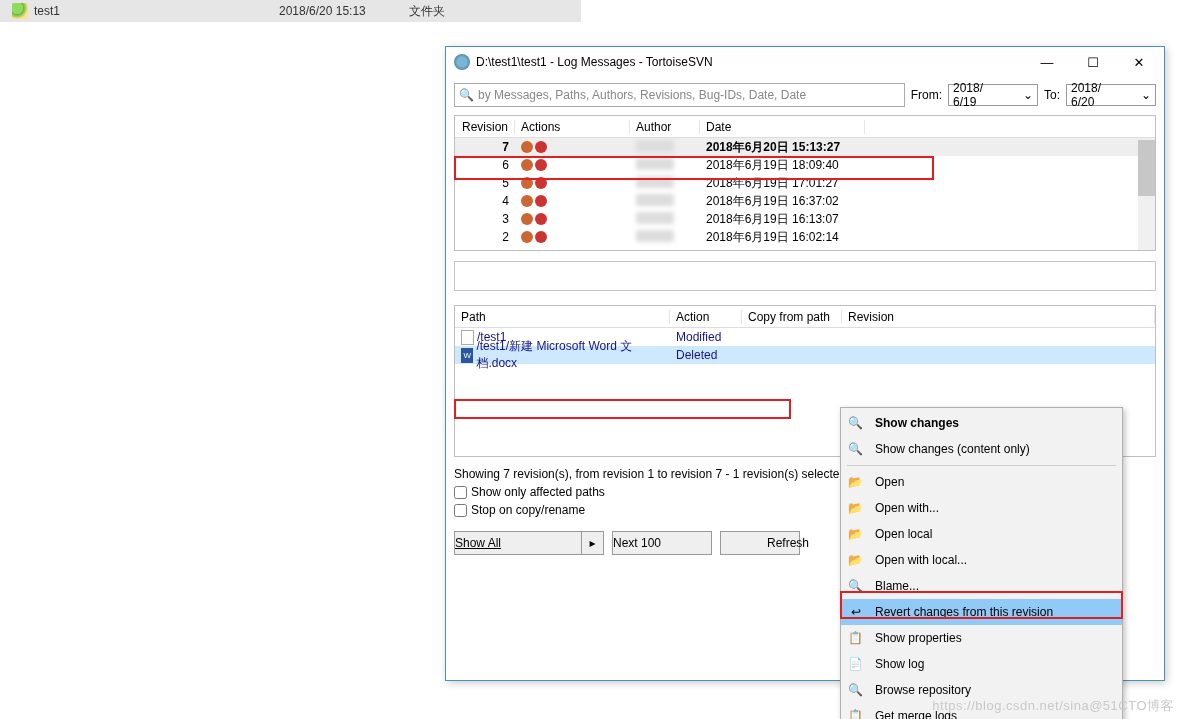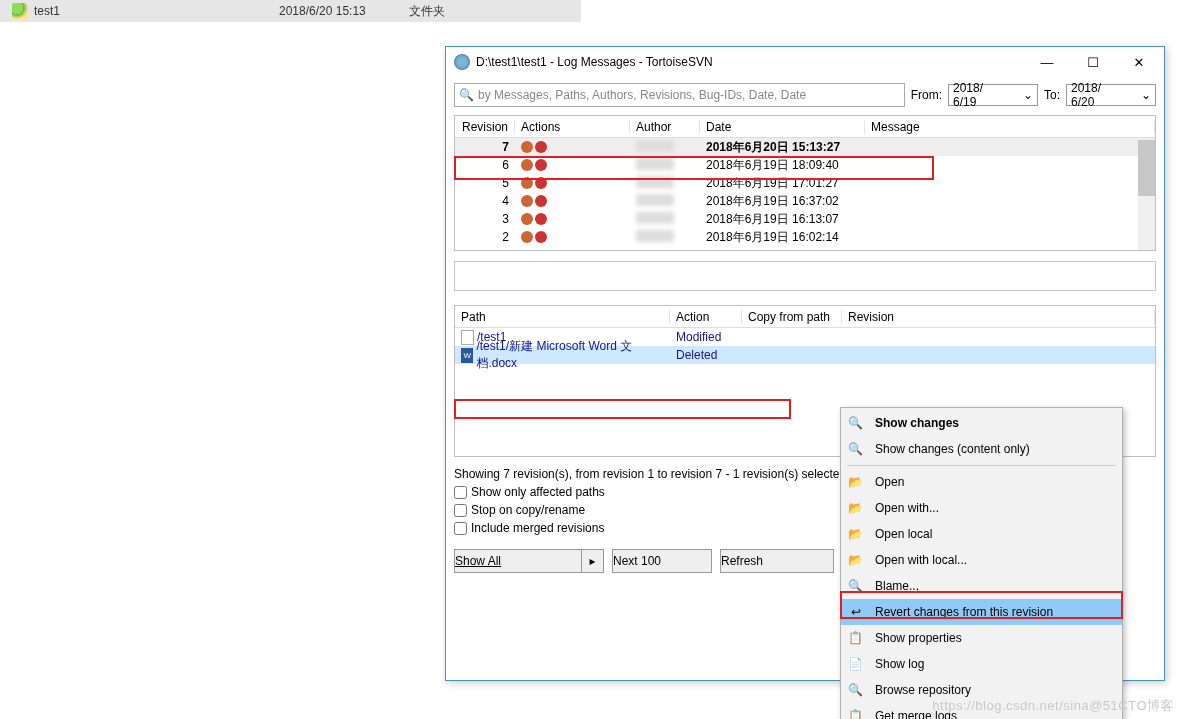--- a/index.html
+++ b/index.html
@@ -67,21 +67,21 @@
 
 .status-line { margin-top: 10px; color: #000; }
 .check-row { display: flex; align-items: center; gap: 4px; margin-top: 4px; }
 .check-row input { width: 13px; height: 13px; }
 
 .btn-row { display: flex; gap: 8px; margin-top: 14px; }
 .btn { height: 24px; border: 1px solid #999; background: #efefef; display: flex; align-items: center; }
 .btn.split { width: 150px; position: relative; }
 .btn.split .arrow { position: absolute; right: 0; top: 0; bottom: 0; width: 22px; border-left: 1px solid #999; display: flex; align-items: center; justify-content: center; }
 .btn.n100 { width: 100px; }
-.btn.refr { width: 114px; }
+.btn.refr { width: 80px; padding-left: 46px; }
 
 .ctxmenu { position: absolute; left: 840px; top: 407px; width: 283px; background: #f2f2f2; border: 1px solid #b0b0b0; box-shadow: 2px 2px 6px rgba(0,0,0,.25); padding: 2px 0; }
 .ctx-item { height: 26px; display: flex; align-items: center; padding: 0 8px 0 6px; gap: 10px; }
 .ctx-item.highlight { background: #91c9f7; }
 .ctx-ico { width: 18px; height: 18px; display: flex; align-items: center; justify-content: center; font-size: 12px; }
 .ctx-sep { height: 1px; background: #ccc; margin: 3px 6px; }
 .rb3 { position: absolute; left: 840px; top: 591px; width: 283px; height: 28px; border: 2px solid #e02020; pointer-events: none; }
 
 .watermark { position: absolute; right: 10px; bottom: 4px; color: #c9c9c9; font-size: 13px; letter-spacing: .5px; }
 
@@ -124,21 +124,20 @@
           <span>⌄</span>
         </div>
     </div>
 
     <div class="rev-table">
       <div class="rev-hdr">
         <div class="col-rev">Revision</div>
         <div class="col-act">Actions</div>
         <div class="col-auth">Author</div>
         <div class="col-date">Date</div>
-        <div class="col-msg">Message</div>
       </div>
       <div class="rev-body" id="rev-body">
           <div class="rev-row selected">
             <div class="rev-num">7</div>
     <div class="rev-act">
               <span class="ico-m"></span>
               <span class="ico-d"></span>
             </div>
     <div class="rev-auth"><span class="auth-blur"></span></div>
     <div class="rev-date">2018年6月20日 15:13:27</div>
@@ -229,24 +228,20 @@
 
     <div class="status-line">Showing 7 revision(s), from revision 1 to revision 7 - 1 revision(s) selected, s</div>
     <label class="check-row">
         <input type="checkbox" style="">
         <span>Show only affected paths</span>
       </label>
     <label class="check-row">
         <input type="checkbox" style="">
         <span>Stop on copy/rename</span>
       </label>
-    <label class="check-row">
-        <input type="checkbox" style="">
-        <span>Include merged revisions</span>
-      </label>
 
     <div class="btn-row">
       <div class="btn split">
           <u>Show All</u>
           <span class="arrow">▸</span>
         </div>
       <div class="btn n100">
           <span>Next 100</span>
         </div>
       <div class="btn refr">

